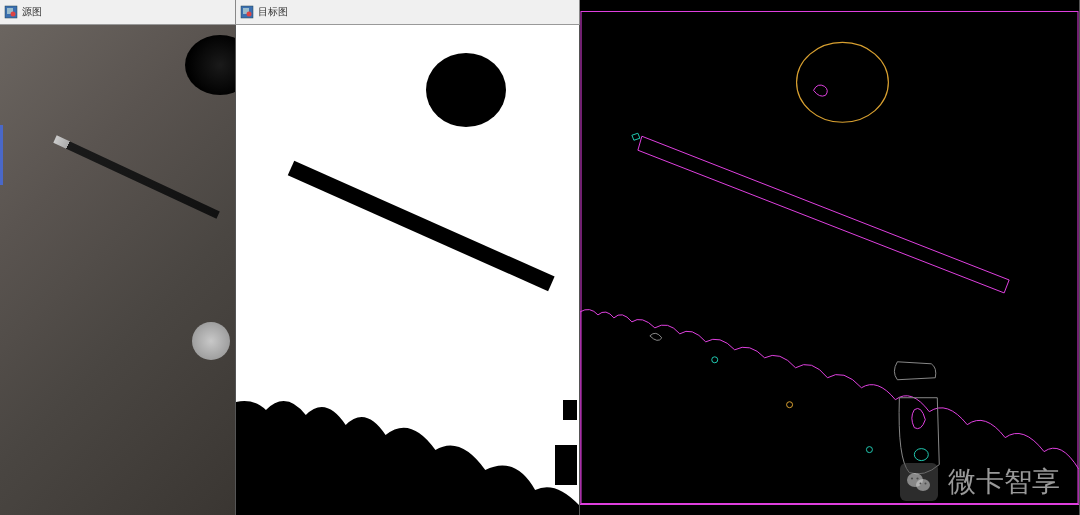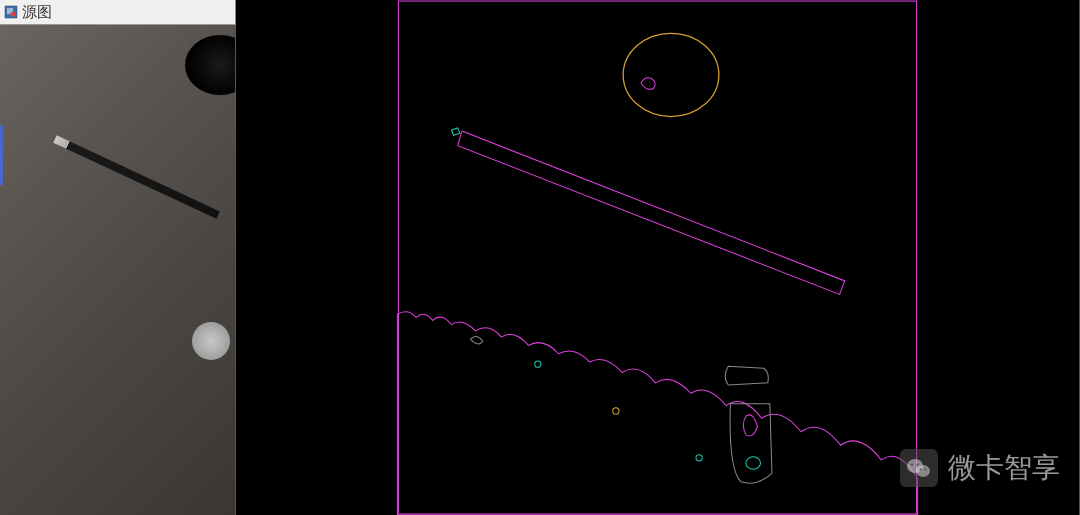--- a/index.html
+++ b/index.html
@@ -27,21 +27,21 @@
     }
     .panel-1 { width: 236px; }
     .panel-2 { width: 344px; }
     .panel-3 { flex: 1; }
     .titlebar {
       height: 20px;
       background: #f0f0f0;
       display: flex;
       align-items: center;
       padding: 12px 4px;
-      font-size: 15px;
+      font-size: 10px;
       color: #333;
       border-bottom: 1px solid #999;
       border-right: 1px solid #888;
     }
     .window-icon {
       width: 14px;
       height: 14px;
       margin-right: 4px;
       display: inline-flex;
       align-items: center;
@@ -152,21 +152,21 @@
       height: 100%;
       background: #000;
       position: relative;
     }
     .contour-img svg {
       width: 100%;
       height: 100%;
     }
     .watermark {
       position: absolute;
-      bottom: 28px;
+      bottom: 14px;
       right: 20px;
       display: flex;
       align-items: center;
       gap: 10px;
       color: rgba(255,255,255,0.6);
       font-size: 28px;
       font-weight: 500;
     }
     .wm-icon {
       width: 38px;
@@ -198,20 +198,46 @@
     <div class="content">
       <div class="source-img">
         <div class="left-edge"></div>
         <div class="lens-cap"></div>
         <div class="pencil"></div>
         <div class="coin"></div>
       </div>
     </div>
   </div>
 
+  <div class="panel panel-2">
+    <div class="titlebar">
+      <span class="window-icon">
+        <svg width="14" height="14" viewBox="0 0 14 14">
+          <rect x="1" y="1" width="12" height="12" fill="#3b6fb0" stroke="#245" stroke-width="0.5"></rect>
+          <rect x="3" y="3" width="6" height="6" fill="#9bc"></rect>
+          <circle cx="9" cy="9" r="2.5" fill="#d44"></circle>
+        </svg>
+      </span>
+      <span>目标图</span>
+    </div>
+    <div class="content">
+      <div class="target-img">
+        <div class="black-oval"></div>
+        <div class="black-pencil"></div>
+        <div class="noise-corner">
+          <svg width="100%" height="100%" viewBox="0 0 344 220" preserveAspectRatio="none">
+            <path d="M -10 110 Q 15 100 30 115 Q 50 95 70 120 Q 90 100 110 130 Q 130 110 150 140 Q 175 120 200 155 Q 225 140 250 175 Q 280 160 300 195 Q 320 185 344 210 L 344 230 L -10 230 Z" fill="#000"></path>
+            <path d="M 0 135 Q 10 130 18 140 Q 25 130 35 145 Q 45 135 55 150 L 50 160 L 0 160 Z" fill="#000"></path>
+          </svg>
+        </div>
+        <div class="black-rect1"></div>
+        <div class="black-rect2"></div>
+      </div>
+    </div>
+  </div>
 
   <div class="panel panel-3">
     <div class="content">
       <div class="contour-img">
         <svg viewBox="0 0 500 495" preserveAspectRatio="xMidYMid meet">
 
           <rect x="1" y="1" width="498" height="493" fill="none" stroke="#e040e0" stroke-width="1"></rect>
 
           <ellipse cx="263" cy="72" rx="46" ry="40" fill="none" stroke="#d8a030" stroke-width="1.2"></ellipse>
           <path d="M 234 80 Q 238 72 245 76 Q 250 80 246 85 Q 240 88 234 80" fill="none" stroke="#e040e0" stroke-width="1"></path>

